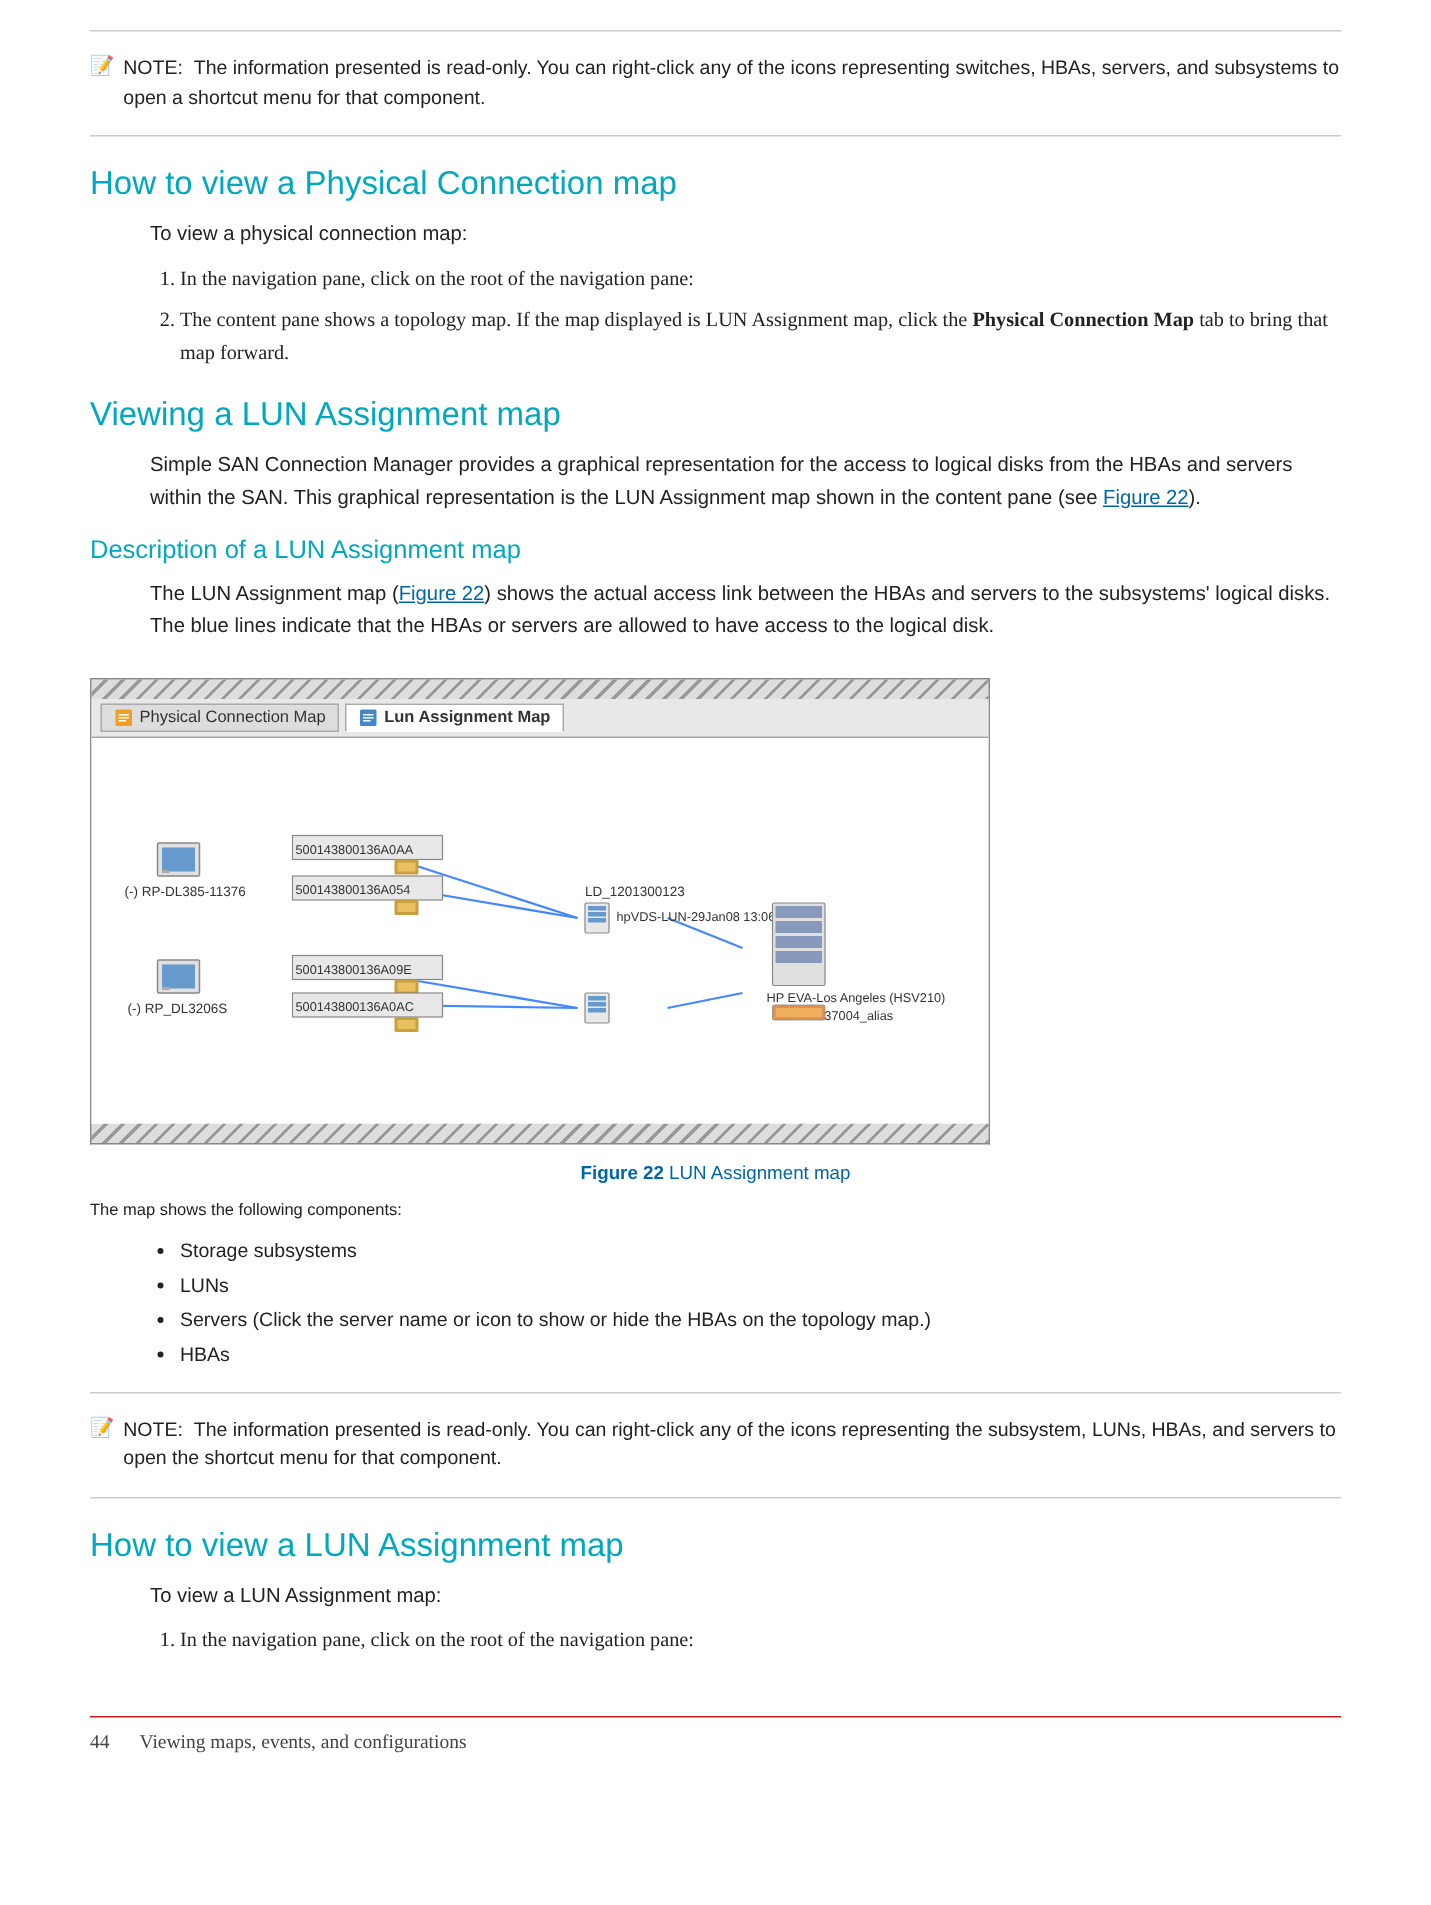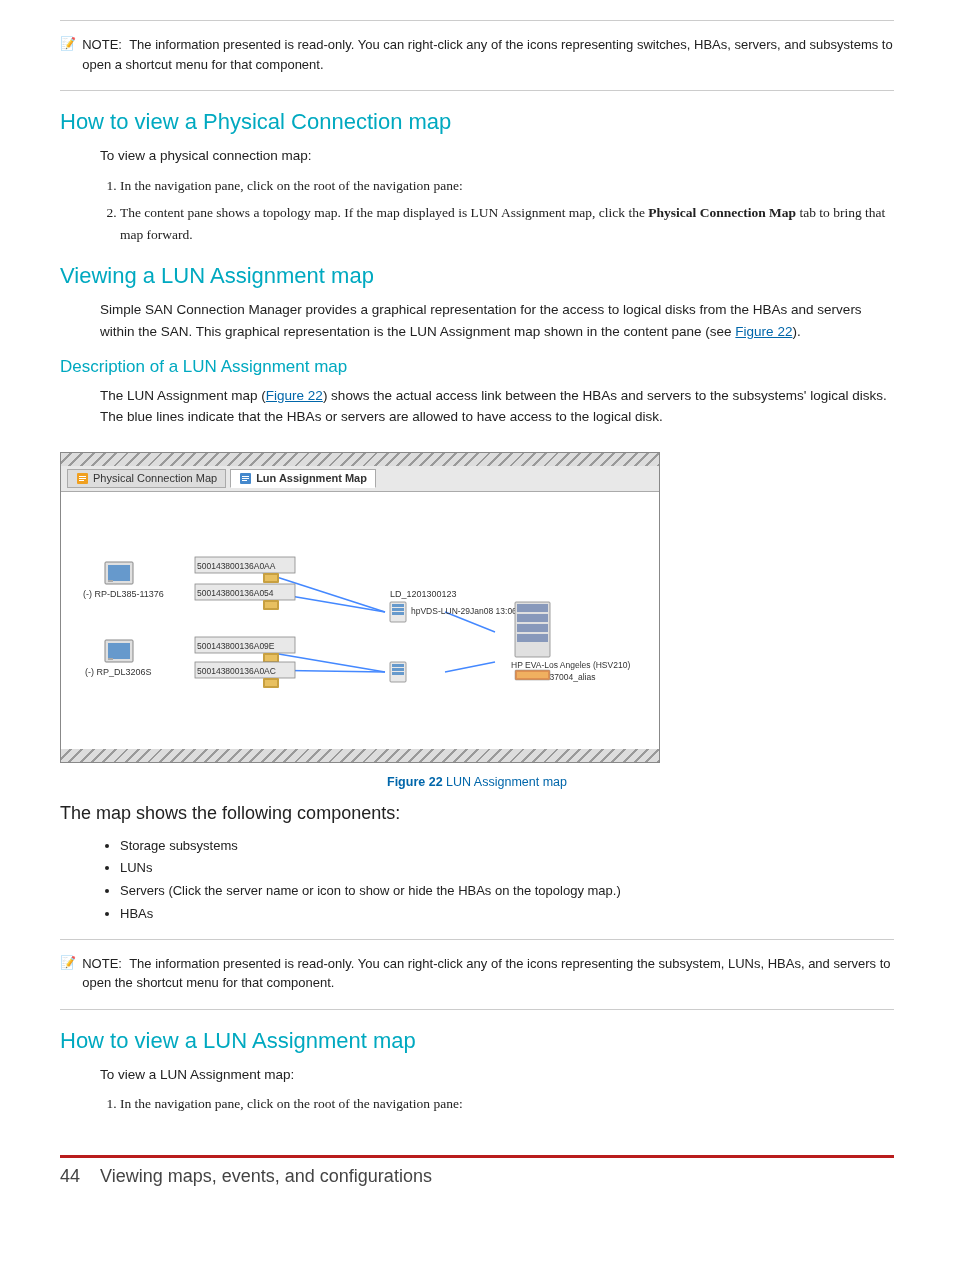--- a/index.html
+++ b/index.html
@@ -53,21 +53,21 @@
     }
 
     h3.subsection-title {
       font-size: 17px;
       font-weight: normal;
       color: #00a9c0;
       margin: 14px 0 8px 0;
     }
 
     .body-text {
-      font-size: 18px;
+      font-size: 11px;
       line-height: 1.6;
       color: #222;
       margin-bottom: 8px;
     }
 
     .intro-text {
       margin-left: 40px;
       font-size: 13.5px;
       line-height: 1.6;
       color: #222;
@@ -152,26 +152,27 @@
       margin: 6px 0 10px 0;
       text-align: center;
     }
     .figure-caption .caption-label {
       font-weight: bold;
       color: #0066aa;
     }
 
     .page-footer {
       margin-top: 40px;
-      border-top: 3px solid #b91c1c;
+      border-top: 1px solid #b91c1c;
       padding-top: 8px;
-      font-size: 18px;
+      font-size: 13px;
       color: #444;
       display: flex;
       gap: 20px;
+      font-family: Liberation Serif, serif;
     }
   </style>
 </head>
 <body>
 
 
 
 
 <div class="top-rule"></div>
 

